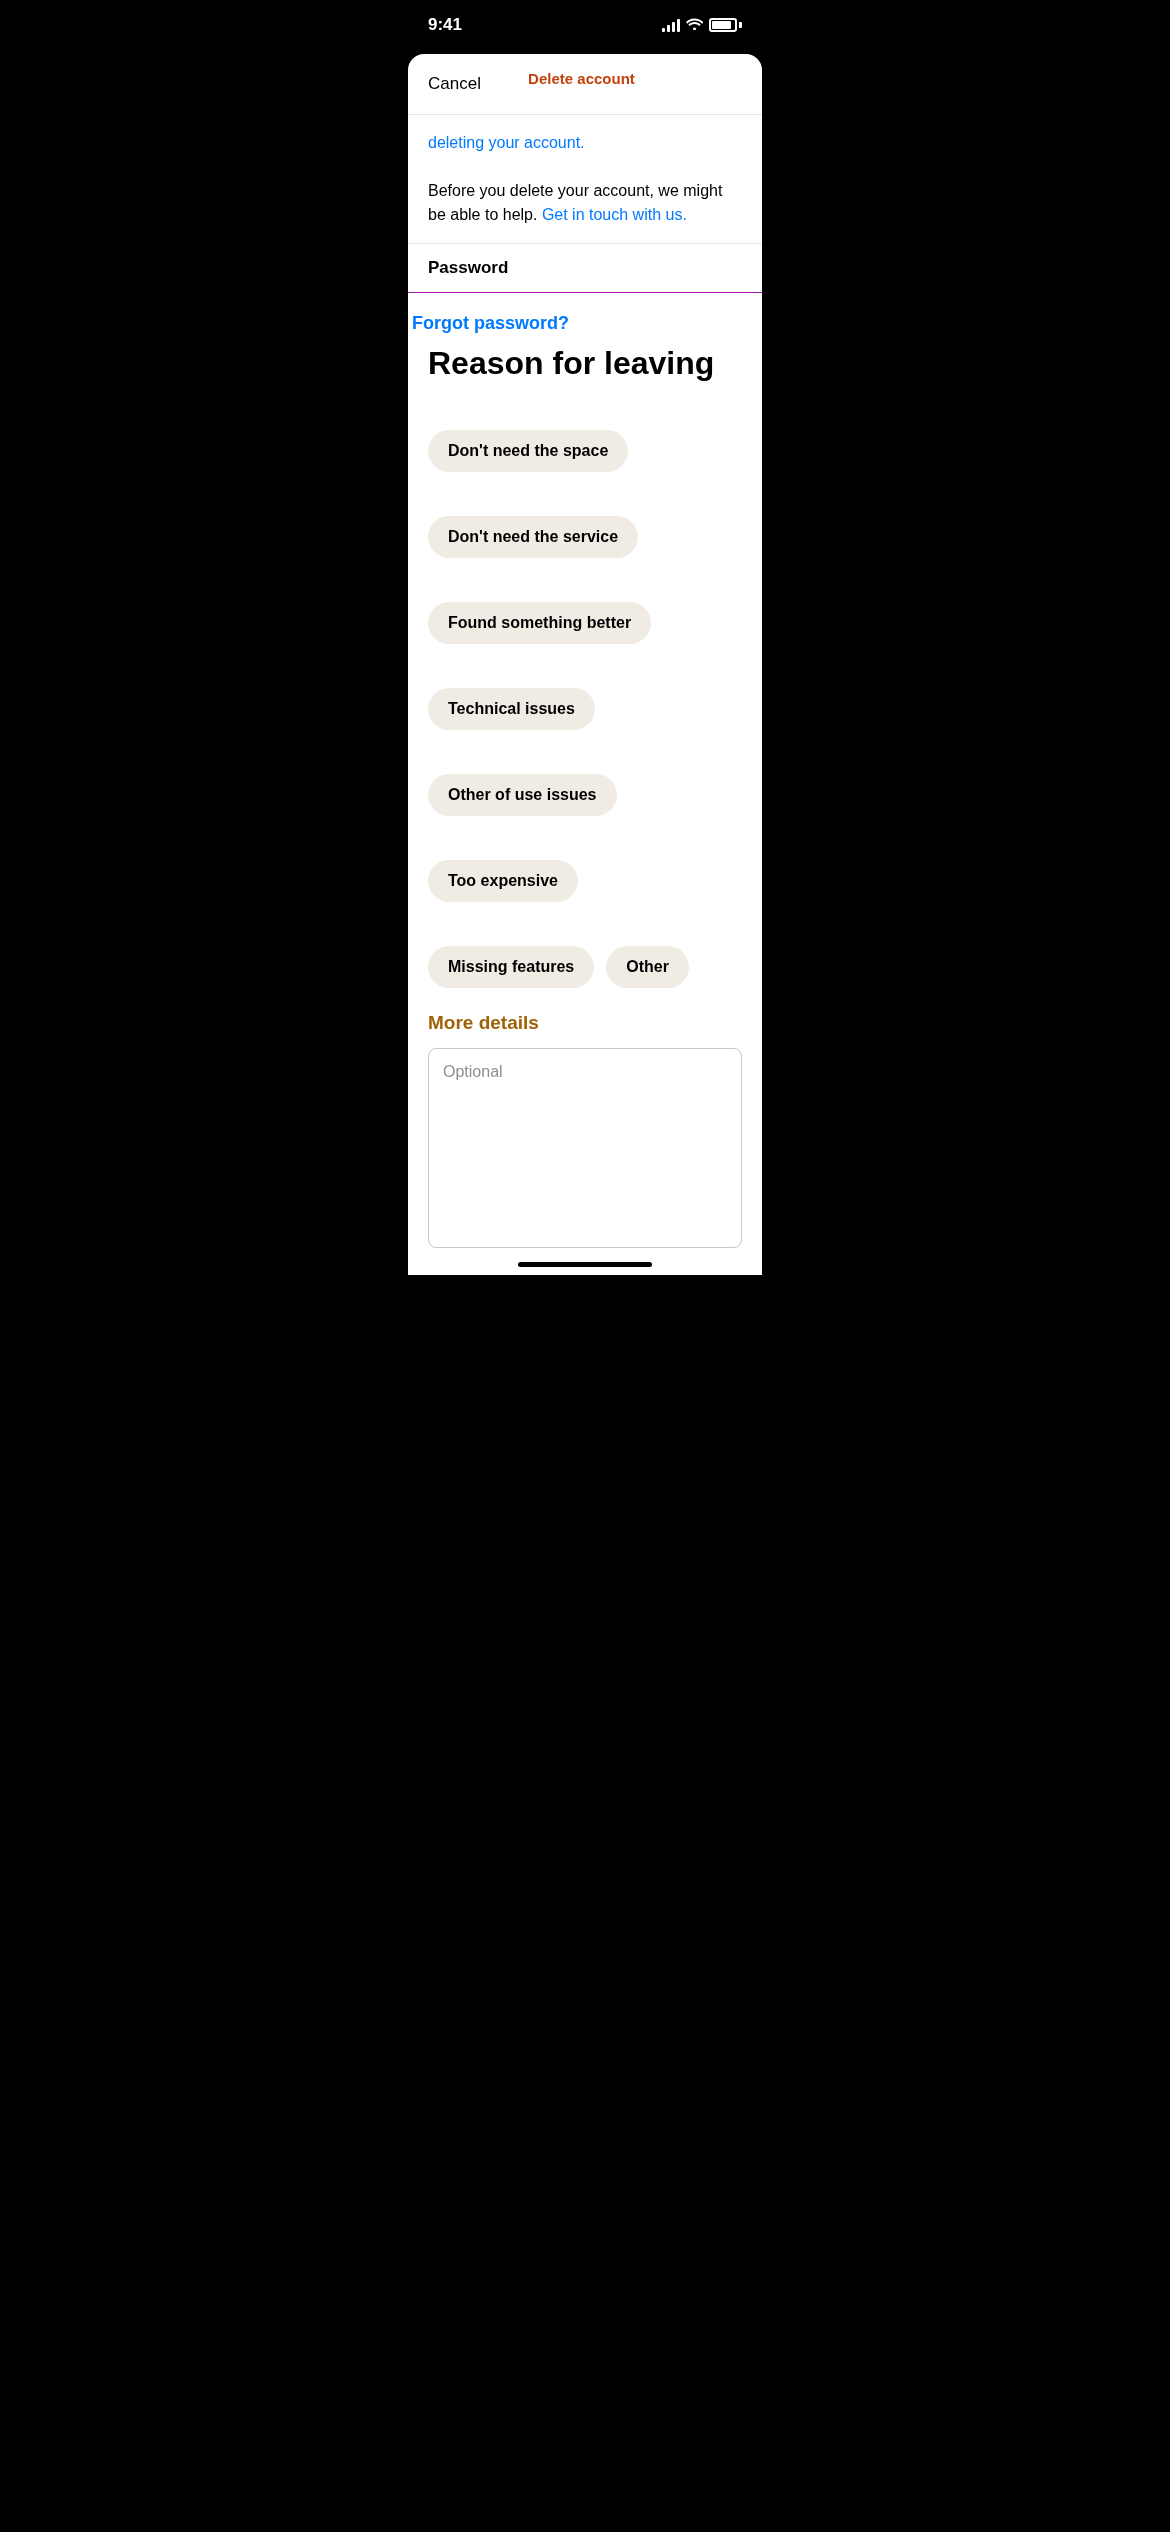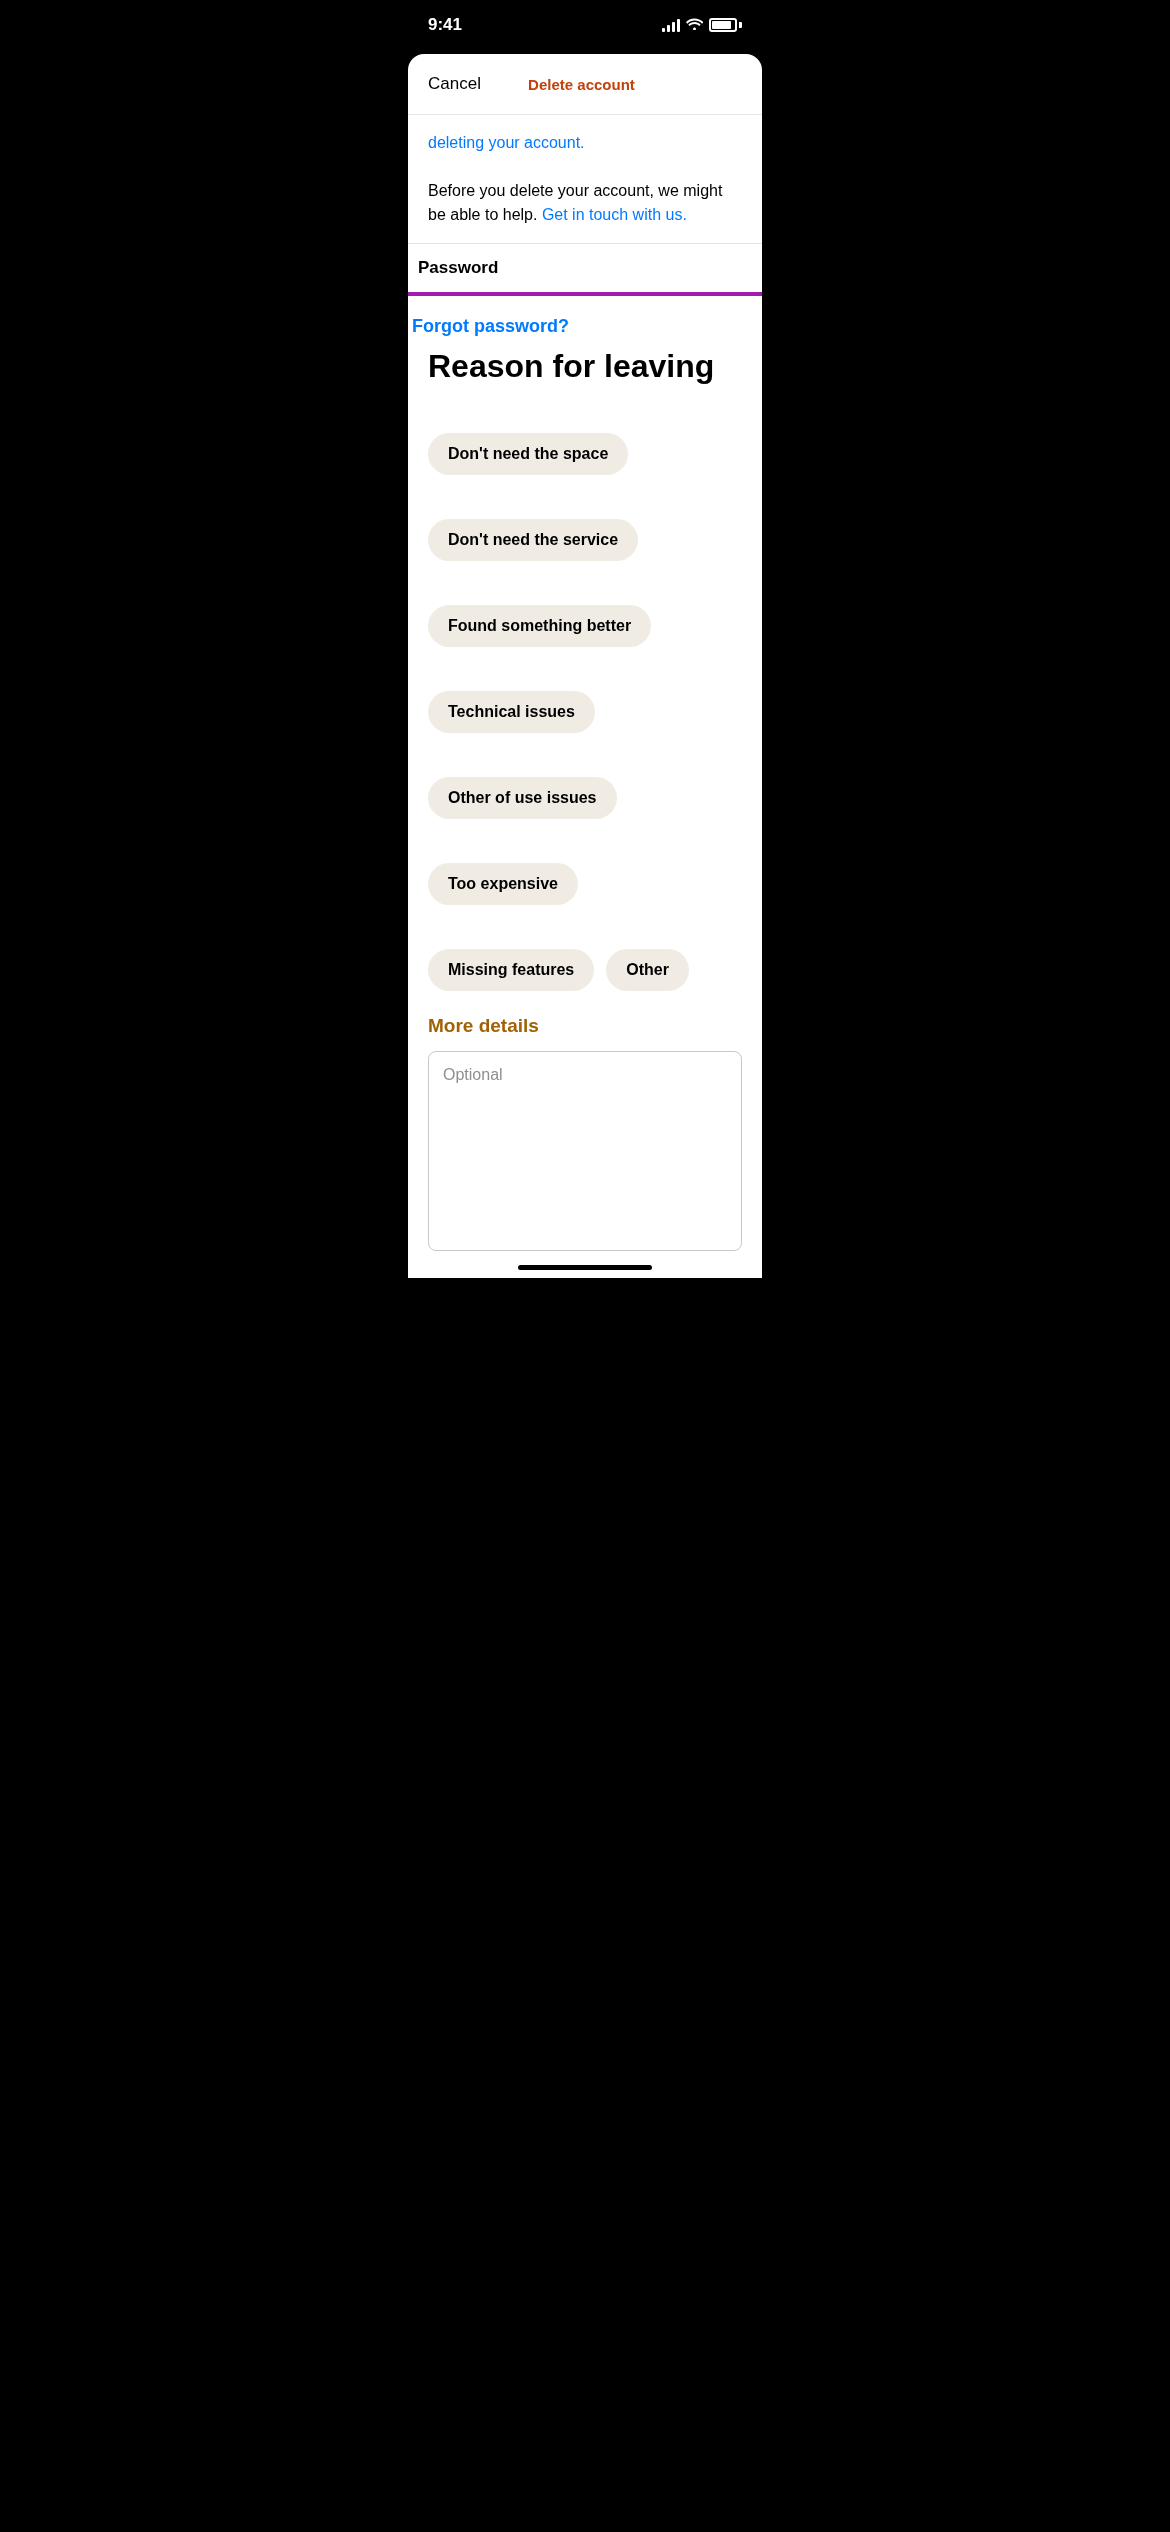--- a/index.html
+++ b/index.html
@@ -100,21 +100,21 @@
     .modal-container {
       background: #fff;
       border-radius: 16px 16px 0 0;
       margin-top: 4px;
       min-height: 790px;
       overflow: hidden;
     }
 
     .modal-header {
       display: flex;
-      align-items: center;
+      align-items: flex-start;
       justify-content: space-between;
       padding: 16px 20px 16px 20px;
       border-bottom: 1px solid #e5e5e5;
     }
 
     .cancel-btn {
       font-size: 17px;
       color: #000;
       background: none;
       border: none;
@@ -244,23 +244,23 @@
     }
 
     .home-bar {
       width: 134px;
       height: 5px;
       background: #000;
       border-radius: 3px;
     }
 
     .password-row {
-      padding: 14px 10px;
+      padding: 14px 20px;
       border-top: 1px solid #e5e5e5;
-      border-bottom: 4px solid #a21caf;
+      border-bottom: 1px solid #a21caf;
     }
   </style>
 </head>
 <body>
 
 <div class="phone-frame">
 
   <div class="status-bar">
     <span class="status-time">9:41</span>
     <div class="status-icons">

